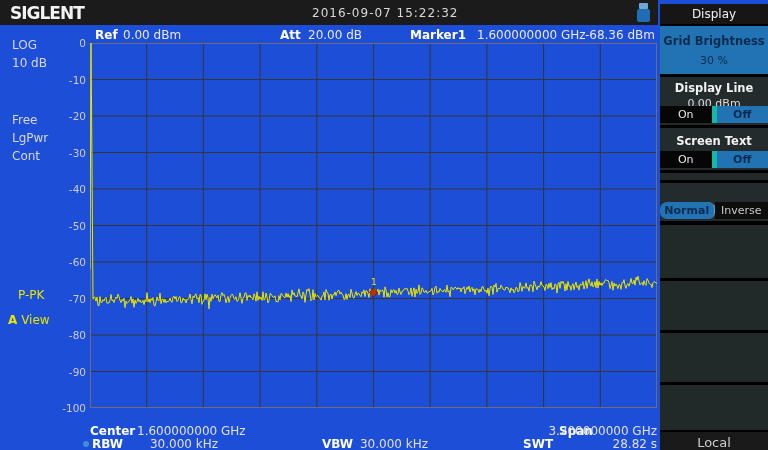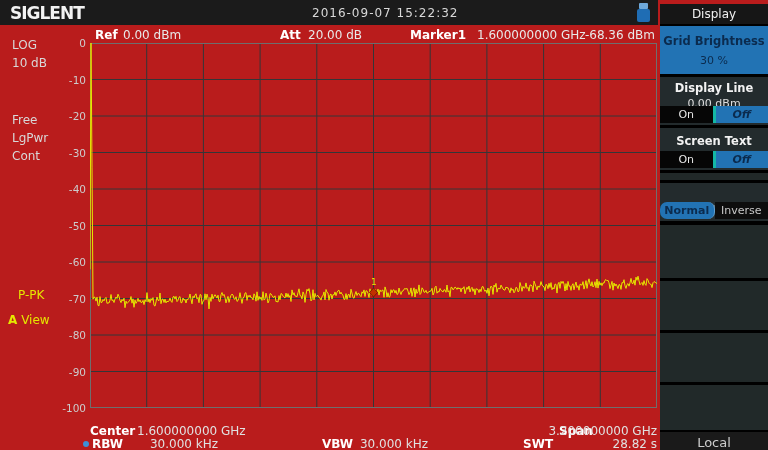--- a/index.html
+++ b/index.html
@@ -1,16 +1,16 @@
 <!DOCTYPE html>
 <html><head>
 <meta charset="utf-8">
 <style>
   html,body{margin:0;padding:0;background:#000;}
-  .screen{position:relative;width:768px;height:450px;background:#b91c1c;overflow:hidden;
+  .screen{position:relative;width:768px;height:450px;background:#1d4ed8;overflow:hidden;
           font-family:"DejaVu Sans","Liberation Sans",sans-serif;-webkit-font-smoothing:antialiased;}
   
   .topbar{position:absolute;left:0;top:0;width:658px;height:25px;background:#1b1b1b;}
   .logo{position:absolute;left:10px;top:3px;font-size:17px;font-weight:bold;letter-spacing:-1px;color:#f2f2f2;}
   .datetime{position:absolute;left:312px;top:6px;font-size:12px;color:#d8d8d8;letter-spacing:1px;}
   .usb{position:absolute;left:637px;top:3px;width:14px;height:19px;}
   .usb .cap{position:absolute;left:2px;top:0;width:9px;height:6px;background:#6fa8d8;border-radius:1px;}
   .usb .body{position:absolute;left:0;top:6px;width:13px;height:13px;background:#1f6db4;border-radius:2px;}
   
   .side-label{position:absolute;font-size:12px;color:#d8d8d8;}
@@ -35,21 +35,21 @@
   .key{position:absolute;left:0;width:108px;box-sizing:border-box;}
   .key-blue{background:#2273b4;color:#0b2b4e;text-align:center;}
   .key-blue .kl{font-weight:bold;font-size:11.5px;padding-top:8px;}
   .key-blue .kv{font-size:11px;padding-top:6px;}
   .key-dark{background:#232b2d;color:#fff;text-align:center;}
   .key-dark .kl{font-weight:bold;font-size:11.5px;padding-top:4px;color:#f2f2f2;}
   .key-dark .kv{font-size:11px;padding-top:2px;color:#dddddd;}
   .toggle{position:absolute;left:0;bottom:2px;width:108px;height:17px;display:flex;}
   .tg{flex:1;font-size:11px;line-height:17px;text-align:center;}
   .tg.on-state{background:#060606;color:#e8e8e8;}
-  .tg.sel{background:#2273b4;color:#0b2b4e;font-weight:bold;border-left:3px solid #14b8a6;font-style:italic;}
+  .tg.sel{background:#2273b4;color:#0b2b4e;font-weight:bold;border-left:5px solid #14b8a6;}
   .tg.sel-left{background:#2273b4;color:#0b2b4e;font-weight:bold;border-right:1px solid #5f9ecf;border-radius:7px;}
   .tg.off-dark{background:#0d0d0d;color:#c8c8c8;}
   .blank-key{position:absolute;left:0;width:108px;background:#212929;}
   .local-bar{position:absolute;left:0;top:428px;width:108px;height:22px;background:#1a1a1a;color:#cccccc;
              font-size:13px;text-align:center;line-height:22px;}
 </style>
 </head>
 <body>
 
 <div class="screen">

